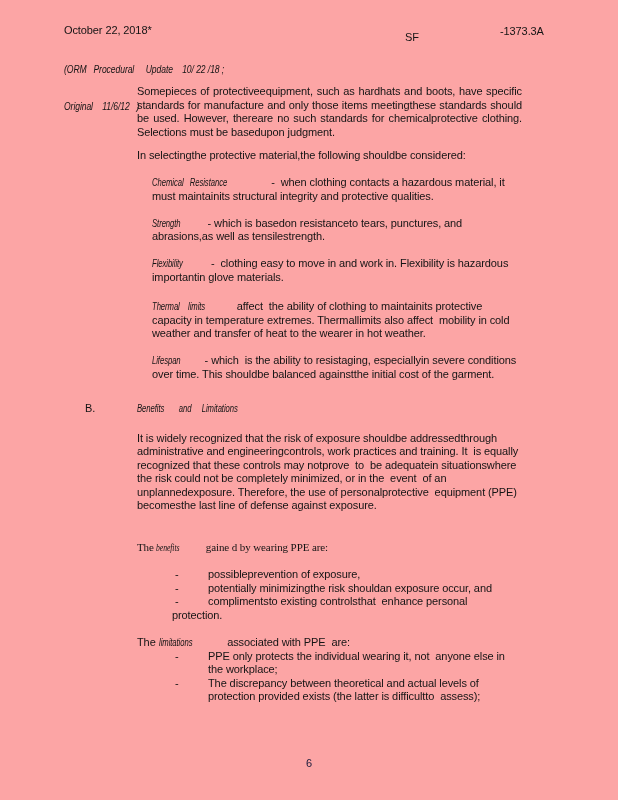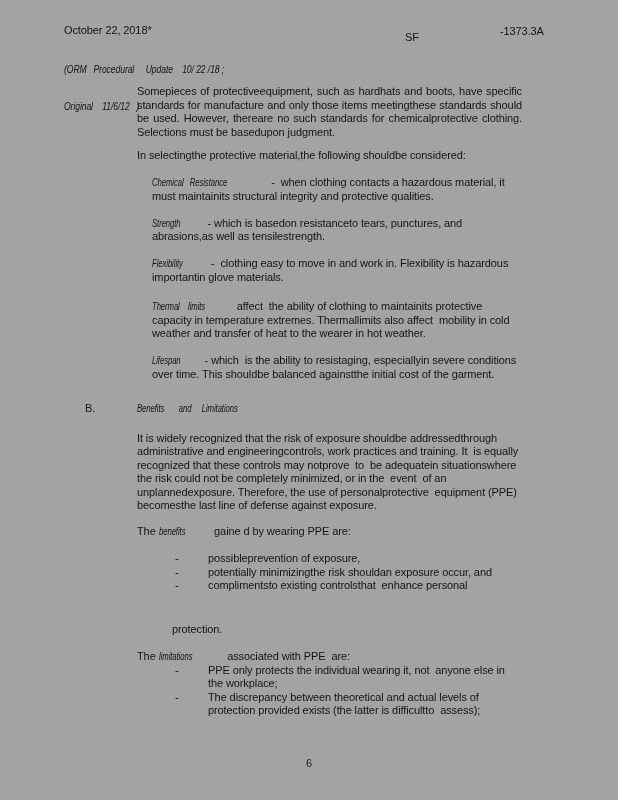--- a/index.html
+++ b/index.html
@@ -1,19 +1,19 @@
 <!DOCTYPE html>
 <html><head>
 <meta charset="utf-8">
 <style>
   html,body{margin:0;padding:0;background:#ffffff;}
   .page{
     position:relative;
     width:618px;height:800px;
-    background:#a3a3a3;
+    background:#fca5a5;
     font-family:"Liberation Sans",sans-serif;
     font-size:11px;line-height:13.5px;
     color:#141414;
     overflow:hidden;
     letter-spacing:-0.1px;
   }
   .pre{white-space:pre-wrap;}
   
   .cond{
     font-style:italic;
@@ -39,26 +39,26 @@
   .p1{text-align:justify;white-space:normal;}
   .p2{margin-top:10px;}
   .factors{margin-left:15px;width:370px;}
   .factor{margin-top:13.5px;}
   .factor.no-gap{margin-top:16px;}
 
   .secb{margin-top:21px;position:relative;}
   .secb-label{position:absolute;left:-52px;top:0;}
   .secb-para{margin-top:16px;}
 
-  .benefits-intro{margin-top:12px;}
+  .benefits-intro{margin-top:28px;font-family:Liberation Serif, serif;}
   .blist{margin-top:14px;}
   .brow{display:flex;padding-left:38px;}
   .bdash{flex:0 0 33px;}
   .btext{flex:1 1 auto;white-space:pre-wrap;}
-  .hang{margin-left:35px;margin-top:30px;}
+  .hang{margin-left:35px;}
   .lim-intro{margin-top:14px;}
 
   .pageno{position:absolute;left:0;right:0;top:757px;text-align:center;color:#1a1a3a;}
 </style>
 </head>
 <body>
 
 <div class="page">
 
   <div class="header-left">

